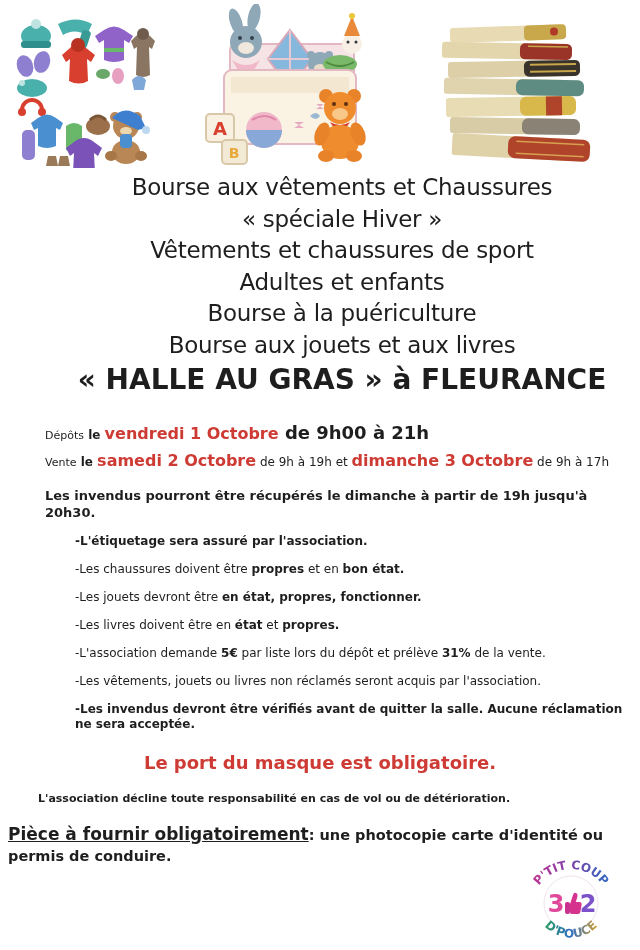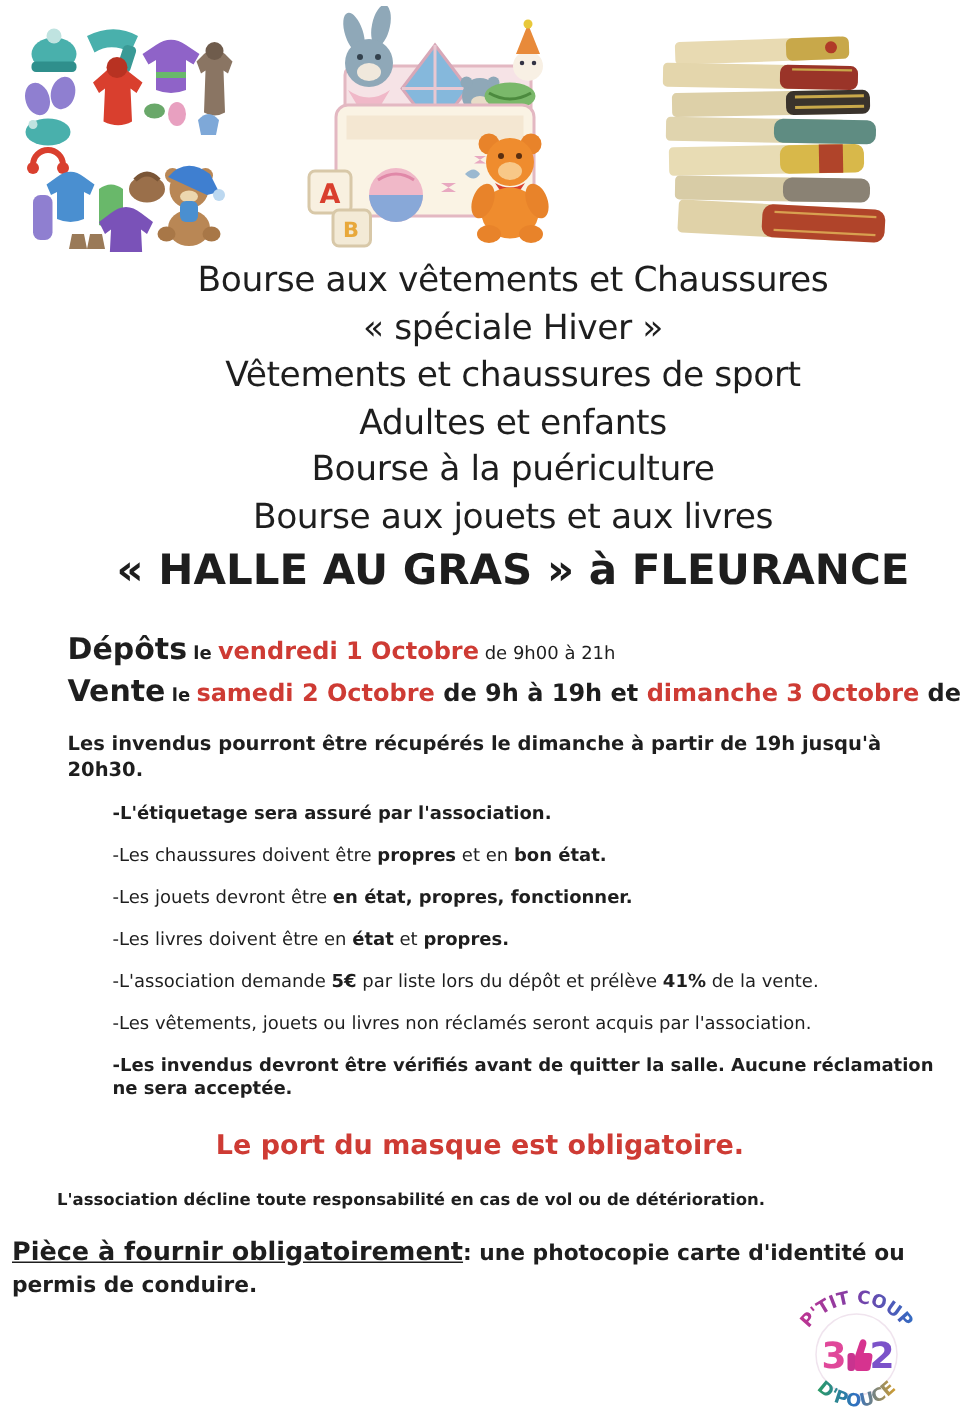--- a/index.html
+++ b/index.html
@@ -16,25 +16,25 @@
   .illus-left   { left:8px;   top:10px; }
   .illus-center { left:198px; top:4px; }
   .illus-right  { left:428px; top:20px; }
   
   .titles { text-align:center; letter-spacing:-0.3px;padding-left:44px; }
   .t-line { font-size:23px; line-height:31.5px; font-weight:500; }
   .t-main { font-size:28px; line-height:37px; font-weight:bold; letter-spacing:0px; }
   
   .dates { margin:22px 0 0 45px; }
   .date-line { line-height:25px; white-space:nowrap; }
-  .dl-label { font-size:20px; font-weight:bold; }
+  .dl-label { font-size:11px; font-weight:normal; }
   .dl-le    { font-size:12px; font-weight:bold; }
   .dl-red   { font-size:16px; font-weight:bold; color:var(--accent,#ce3b34); }
-  .dl-time  { font-size:12px; font-weight:normal; }
-  .dl-mid   { font-size:16px; font-weight:bold; }
+  .dl-time  { font-size:18px; font-weight:bold; }
+  .dl-mid   { font-size:12px; font-weight:normal; }
   
   .intro { margin:12px 0 0 45px; font-size:13px; font-weight:bold; line-height:17px; }
   .rules { margin:6px 15px 0 75px; }
   .rule  { margin-top:13px; font-size:12px; line-height:15px; }
   .b { font-weight:bold; }
   
   .mask-notice { margin-top:19px; text-align:center; font-size:18px; font-weight:bold;
                  color:var(--accent,#ce3b34); line-height:24px; }
   .disclaimer { margin:15px 0 0 38px; font-size:11px; font-weight:bold; line-height:17px; }
   .piece { margin:17px 0 0 8px; font-size:14.5px; font-weight:bold; line-height:21px; }
@@ -220,21 +220,21 @@
     </div>
   </div>
 
   <div class="intro">Les invendus pourront être récupérés le dimanche à partir de 19h jusqu'à 20h30.</div>
 
   <div class="rules">
     <div class="rule"><span class="b">-L'étiquetage sera assuré par l'association.</span></div>
     <div class="rule"><span>-Les chaussures doivent être </span><span class="b">propres</span><span> et en </span><span class="b">bon état.</span></div>
     <div class="rule"><span>-Les jouets devront être </span><span class="b">en état, propres, fonctionner.</span></div>
     <div class="rule"><span>-Les livres doivent être en </span><span class="b">état</span><span> et </span><span class="b">propres.</span></div>
-    <div class="rule"><span>-L'association demande </span><span class="b">5€</span><span> par liste lors du dépôt et prélève </span><span class="b">41%</span><span> de la vente.</span></div>
+    <div class="rule"><span>-L'association demande </span><span class="b">5€</span><span> par liste lors du dépôt et prélève </span><span class="b">31%</span><span> de la vente.</span></div>
     <div class="rule"><span>-Les vêtements, jouets ou livres non réclamés seront acquis par l'association.</span></div>
     <div class="rule"><span class="b">-Les invendus devront être vérifiés avant de quitter la salle. Aucune réclamation ne sera acceptée.</span></div>
   </div>
 
   <div class="mask-notice">Le port du masque est obligatoire.</div>
   <div class="disclaimer">L'association décline toute responsabilité en cas de vol ou de détérioration.</div>
 
   <div class="piece">
     <span class="piece-label">Pièce à fournir obligatoirement</span><span>: une photocopie carte d'identité ou permis de conduire.</span>
   </div>

